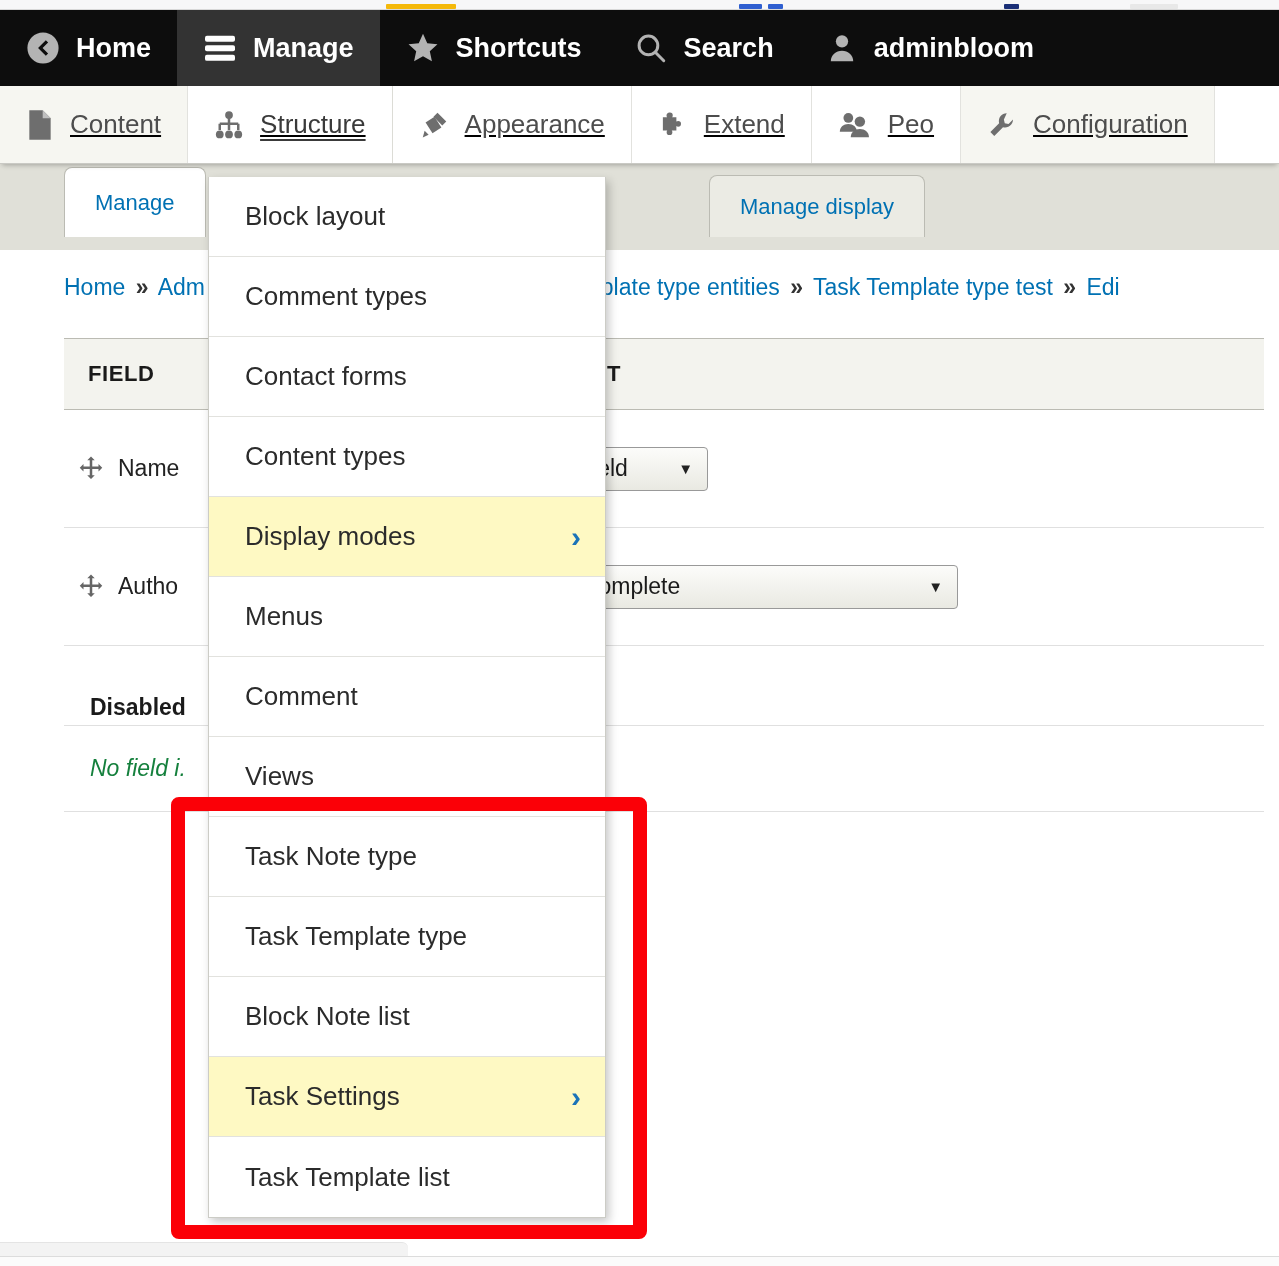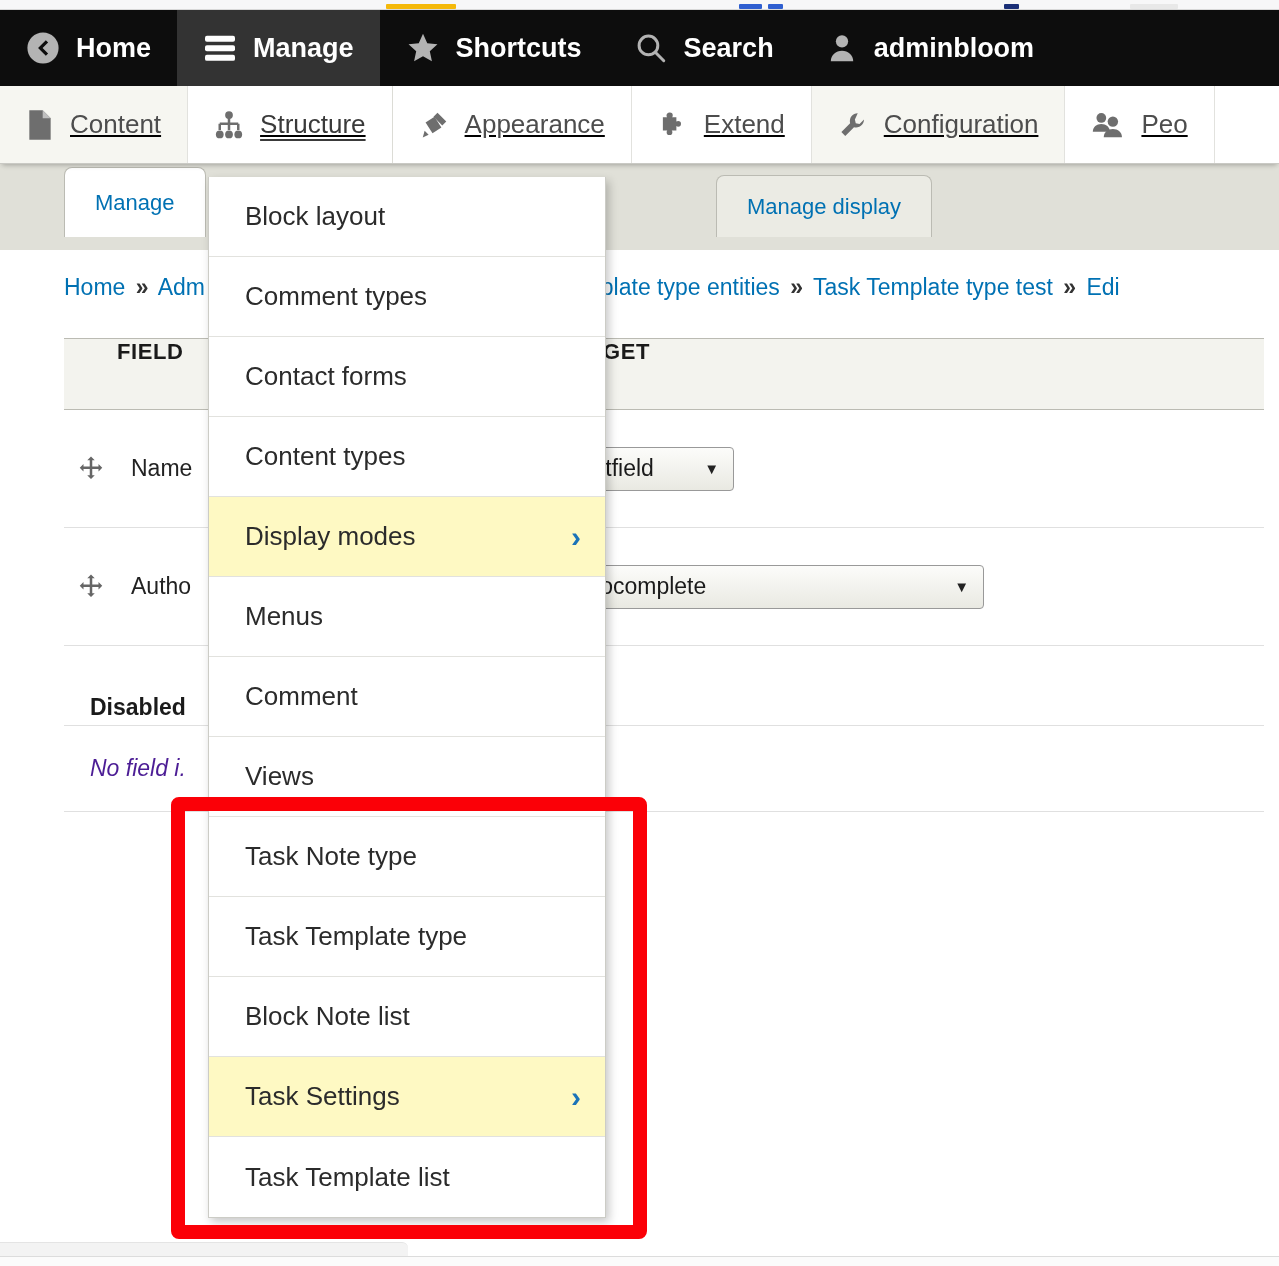--- a/index.html
+++ b/index.html
@@ -61,34 +61,33 @@
     font-size:23px; color:#0071b3; white-space:nowrap;
   }
   .breadcrumb .sep { color:#333; font-weight:bold; padding:0 4px; }
   .breadcrumb a { color:#0071b3; text-decoration:none; cursor:pointer; }
 
   
   .field-table {
     position:absolute; left:64px; top:88px; width:1200px;
   }
   .ft-head {
-    display:flex; height:72px;
+    display:flex; align-items:center; height:72px;
     background:#f3f3ee;
-    border-top:1px solid #bbbbb3; border-bottom:1px solid #bbbbb3;padding-left:29px;
+    border-top:1px solid #bbbbb3; border-bottom:1px solid #bbbbb3;
   }
   .ft-head .th {
     font-size:22px; font-weight:bold; color:#1a1a1a;
     letter-spacing:0.6px;
   }
   .th-field { width:500px; padding-left:24px; }
   .th-widget { padding-left:10px; }
   .ft-row {
     display:flex; align-items:center; height:118px;
     border-bottom:1px solid #e0e0e0;
-    gap:13px;
   }
   .drag-icon { width:54px; display:flex; justify-content:center; color:#666; }
   .ft-label { font-size:23px; color:#222; width:420px; }
   .sel {
     display:inline-flex; align-items:center; justify-content:space-between;
     background:linear-gradient(#fcfcfa,#e9e9e2);
     border:1px solid #999; border-radius:4px;
     font-size:23px; color:#1a1a1a;
     height:44px; padding:0 14px 0 16px;
     cursor:pointer;
@@ -101,21 +100,21 @@
     border-bottom:1px solid #e0e0e0;
   }
   .ft-disabled .lbl {
     font-size:23px; font-weight:bold; color:#1a1a1a; padding-left:26px;margin-top:44px;
   }
   .ft-empty {
     display:flex; align-items:center; height:86px;
     border-bottom:1px solid #e0e0e0;
   }
   .ft-empty .lbl {
-    font-size:23px; font-style:italic; color:#4c1d95; padding-left:26px;
+    font-size:23px; font-style:italic; color:#15803d; padding-left:26px;
   }
 
   
   .toolbar {
     position:absolute; left:0; top:10px; width:1279px; height:76px;
     background:#0d0d0d; display:flex; align-items:stretch;
     z-index:20;
   }
   .tb-item {
     display:flex; align-items:center; gap:16px;
@@ -217,21 +216,21 @@
 
     <div class="page-head">
       <div class="page-title">Manag</div>
       <div class="tabs">
         <div class="tab active">
           <span>Manage</span>
         </div>
         <div class="tab" style="visibility:hidden">
           <span>play</span>
         </div>
-        <div class="tab" style="position:absolute;left:645px;bottom:0;margin-left:7px;">
+        <div class="tab" style="position:absolute;left:645px;bottom:0;">
           <span>Manage display</span>
         </div>
       </div>
     </div>
 
     <div class="content-body">
 
       <div class="breadcrumb">
         <a>Home</a>
         <span class="sep">»</span>
@@ -381,40 +380,40 @@
 
     <div class="mb-item">
       <span class="tb-icon">
         <svg width="30" height="30" viewBox="0 0 24 24" fill="#6e6e6e">
           <path d="M9.5 2a2.3 2.3 0 012.3 2.3c0 .6-.2 1-.5 1.4h3.4v3.5c.4-.3.9-.5 1.4-.5a2.3 2.3 0 110 4.6c-.5 0-1-.2-1.4-.5v3.5H11c.3.4.5.9.5 1.4a2.3 2.3 0 11-4.6 0c0-.5.2-1 .5-1.4H3.9V5.7h3.4a2.1 2.1 0 01-.5-1.4A2.3 2.3 0 019.5 2z"></path>
         </svg>
       </span>
       <span class="mb-label">Extend</span>
     </div>
 
-    <div class="mb-item tinted">
-      <span class="tb-icon">
-        <svg width="30" height="30" viewBox="0 0 24 24" fill="#6e6e6e">
-          <path d="M15.8 2.6a6.3 6.3 0 00-6.1 8l-7 7 3.1 3.1 7-7a6.3 6.3 0 008-6.1l-3.6 3.6-3-.7-.7-3z"></path>
-        </svg>
-      </span>
-      <span class="mb-label">Configuration</span>
-    </div>
-
     <div class="mb-item">
       <span class="tb-icon">
         <svg width="34" height="30" viewBox="0 0 28 24" fill="#6e6e6e">
           <circle cx="8.5" cy="6.2" r="4"></circle>
           <path d="M1.5 17.5c0-3.9 3.1-6.3 7-6.3s7 2.4 7 6.3z"></path>
           <circle cx="18" cy="9.2" r="4.3"></circle>
           <path d="M10.5 22c0-4.2 3.3-6.8 7.5-6.8s7.5 2.6 7.5 6.8z"></path>
         </svg>
       </span>
       <span class="mb-label">Peo</span>
     </div>
+
+    <div class="mb-item tinted">
+      <span class="tb-icon">
+        <svg width="30" height="30" viewBox="0 0 24 24" fill="#6e6e6e">
+          <path d="M15.8 2.6a6.3 6.3 0 00-6.1 8l-7 7 3.1 3.1 7-7a6.3 6.3 0 008-6.1l-3.6 3.6-3-.7-.7-3z"></path>
+        </svg>
+      </span>
+      <span class="mb-label">Configuration</span>
+    </div>
   </div>
 
   <div class="dropdown" id="dropdown">
       <div class="dd-item">
         <span>Block layout</span>
       </div>
       <div class="dd-item">
         <span>Comment types</span>
       </div>
       <div class="dd-item">

